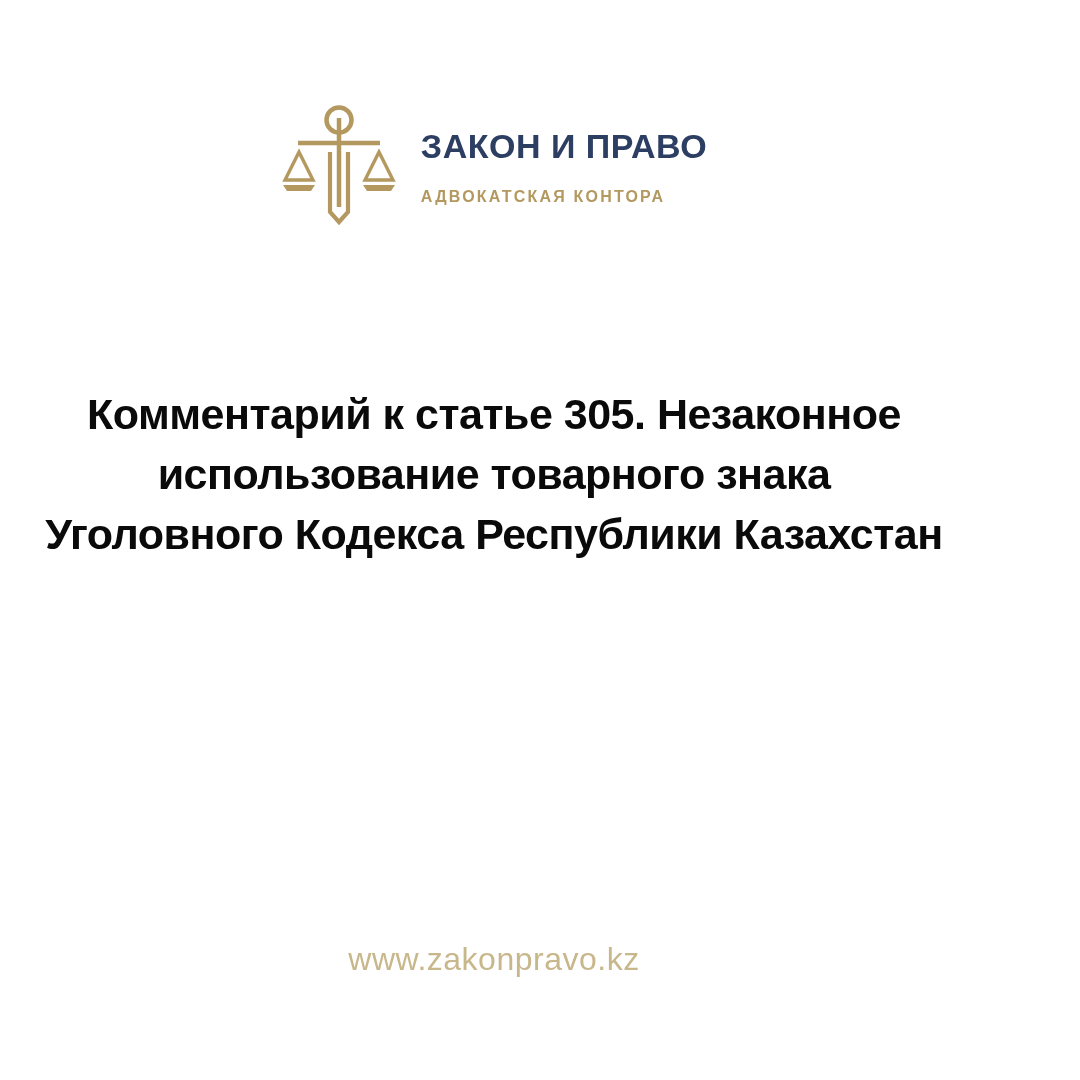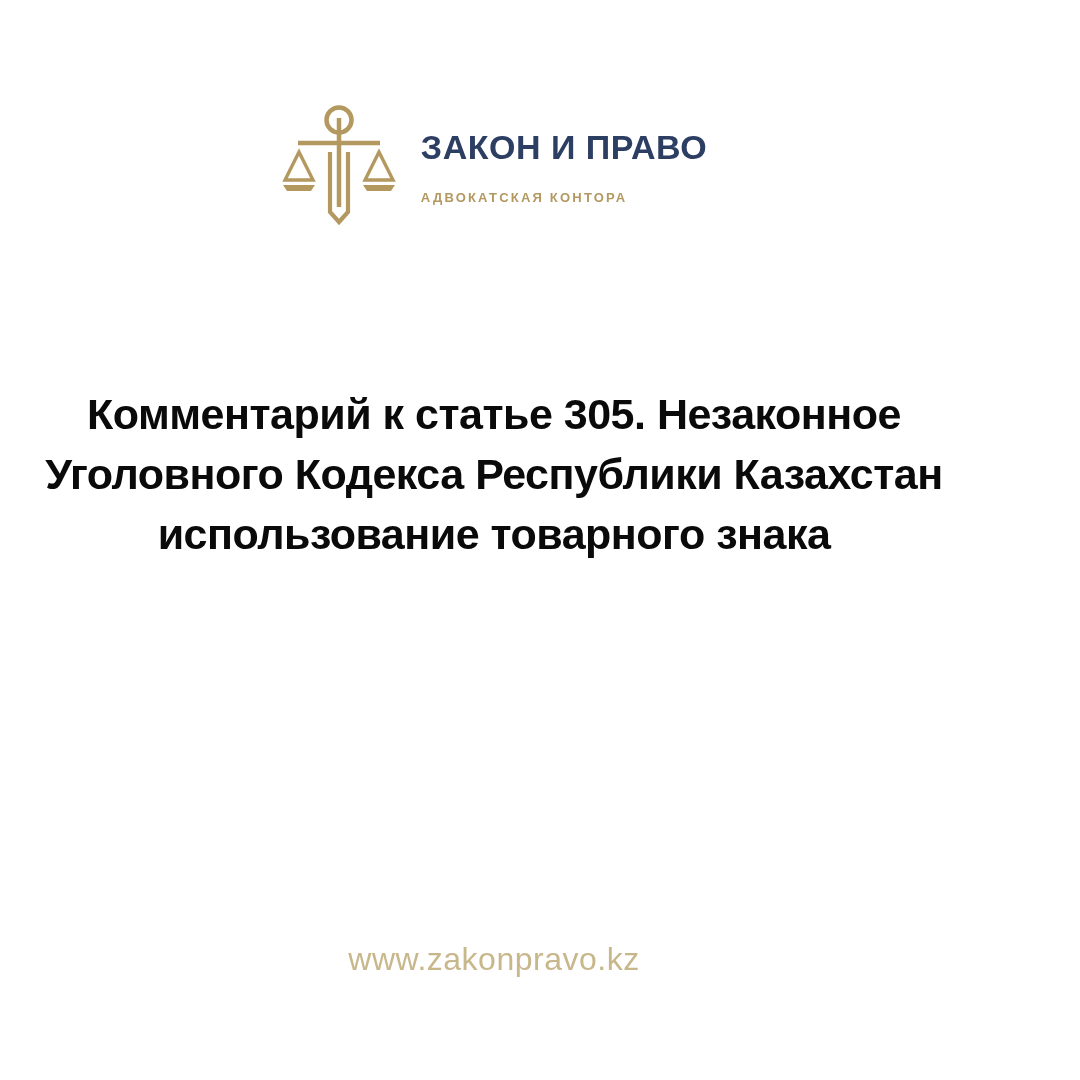--- a/index.html
+++ b/index.html
@@ -37,21 +37,21 @@
     color: var(--navy);
     font-size: 34px;
     font-weight: 700;
     letter-spacing: 0.5px;
     line-height: 1.1;
     white-space: nowrap;
   }
   .logo-subtitle {
     margin-top: 23px;
     color: var(--gold);
-    font-size: 13px;
+    font-size: 16px;
     font-weight: 700;
     letter-spacing: 2.2px;
     white-space: nowrap;
   }
   
   .heading {
     position: absolute;
     top: 384px; left: 0; right: 0;
     text-align: center;
     color: var(--heading);
@@ -98,19 +98,19 @@
       </svg>
     </span>
     <div class="logo-text">
       <div class="logo-title">ЗАКОН И ПРАВО</div>
       <div class="logo-subtitle">АДВОКАТСКАЯ КОНТОРА</div>
     </div>
   </header>
 
   <main class="heading">
     <div class="heading-line">Комментарий к статье 305. Незаконное</div>
+    <div class="heading-line">использование товарного знака</div>
     <div class="heading-line">Уголовного Кодекса Республики Казахстан</div>
-    <div class="heading-line">использование товарного знака</div>
   </main>
 
   <footer class="site-url">www.zakonpravo.kz</footer>
 
 </div>
 
 </body></html>

